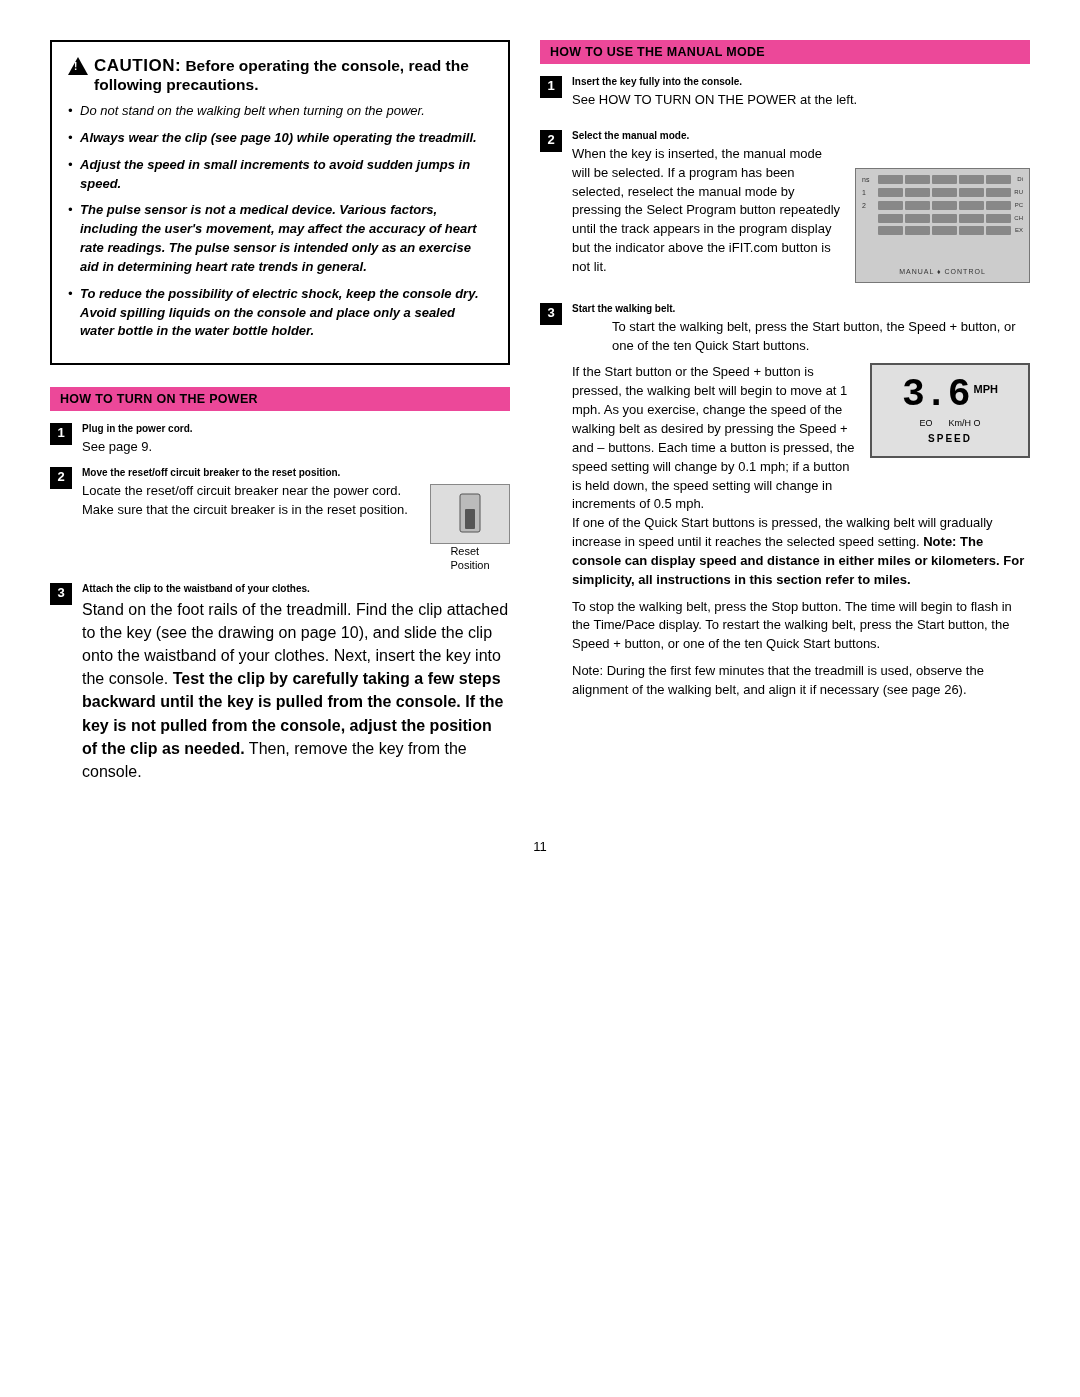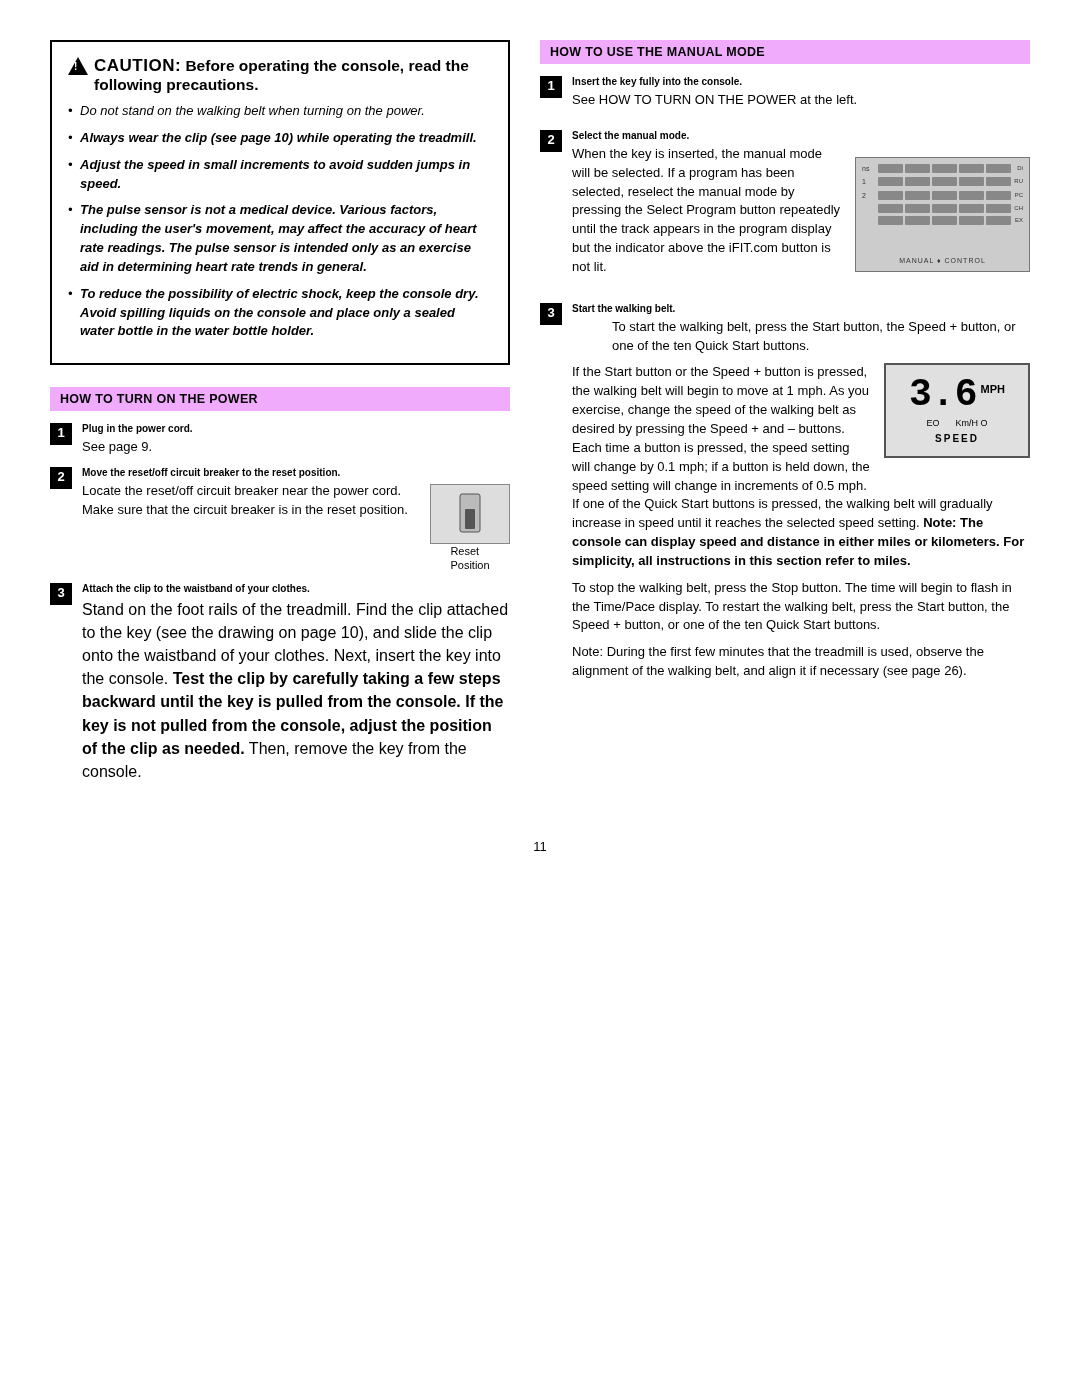--- a/index.html
+++ b/index.html
@@ -81,21 +81,21 @@
     .caution-list li::before {
       content: '•';
       position: absolute;
       left: 0;
     }
     .caution-list li strong {
       font-weight: bold;
     }
     
     .section-header {
-      background: #f0abfc;
+      background: #ec4899;
       font-weight: bold;
       font-size: 12.5px;
       padding: 5px 10px;
       margin-bottom: 12px;
       letter-spacing: 0.3px;
     }
     
     .step {
       display: flex;
       gap: 10px;
@@ -230,21 +230,21 @@
         <div class="step-title"><strong>Insert the key fully into the console.</strong></div>
         <div class="step-body">See HOW TO TURN ON THE POWER at the left.</div>
       </div>
     </div>
 
     <div class="step section-gap">
       <div class="step-number">2</div>
       <div class="step-content">
         <div class="step-title"><strong>Select the manual mode.</strong></div>
         <div class="step-body">
-          <div style="display:flex; gap:14px; align-items:center;">
+          <div style="display:flex; gap:14px; align-items:flex-end;">
             <p style="flex:1; font-size:13px; line-height:1.45;">When the key is inserted, the manual mode will be selected. If a program has been selected, reselect the manual mode by pressing the Select Program button repeatedly until the track appears in the program display but the indicator above the iFIT.com button is not lit.</p>
 
             <div style="flex-shrink:0; width:175px; margin-top:2px;">
               <div style="width:175px; height:115px; background:#ccc; border:1px solid #777; padding:6px; position:relative;">
 
                 <div style="display:flex; gap:2px; margin-bottom:3px;">
                   <div style="font-size:7px; color:#333; width:14px;">ns</div>
                   <div style="flex:1; height:9px; background:#888; border-radius:1px;"></div>
                   <div style="flex:1; height:9px; background:#888; border-radius:1px;"></div>
                   <div style="flex:1; height:9px; background:#888; border-radius:1px;"></div>
@@ -299,21 +299,21 @@
     <div class="step">
       <div class="step-number">3</div>
       <div class="step-content">
         <div class="step-title"><strong>Start the walking belt.</strong></div>
         <div class="step-body" style="font-size:13px; line-height:1.45;">
           <p style="margin-bottom:8px;margin-left:40px;">To start the walking belt, press the Start button, the Speed + button, or one of the ten Quick Start buttons.</p>
 
           <div style="display:flex; gap:14px; align-items:flex-start; ">
             <p style="flex:1; margin:0;">If the Start button or the Speed + button is pressed, the walking belt will begin to move at 1 mph. As you exercise, change the speed of the walking belt as desired by pressing the Speed + and – buttons. Each time a button is pressed, the speed setting will change by 0.1 mph; if a button is held down, the speed setting will change in increments of 0.5 mph.</p>
 
-            <div style="flex-shrink:0; width:146px; height:95px; border:2px solid #555; background:#e0e0e0; display:flex; flex-direction:column; align-items:center; justify-content:center; padding:6px;">
+            <div style="flex-shrink:0; width:160px; height:95px; border:2px solid #555; background:#e0e0e0; display:flex; flex-direction:column; align-items:center; justify-content:center; padding:6px;">
               <div style="display:flex; align-items:flex-start; justify-content:center; width:100%;">
                 <span style="font-size:38px; font-weight:bold; font-family:'Courier New',monospace; line-height:1;">3.6</span>
                 <span style="font-size:11px; font-weight:bold; margin-top:6px; margin-left:3px;">MPH</span>
               </div>
               <div style="display:flex; gap:16px; font-size:9px; margin-top:3px;">
                 <span>EO</span>
                 <span>Km/H O</span>
               </div>
               <div style="font-size:10px; font-weight:bold; letter-spacing:2px; margin-top:2px;">SPEED</div>
             </div>

